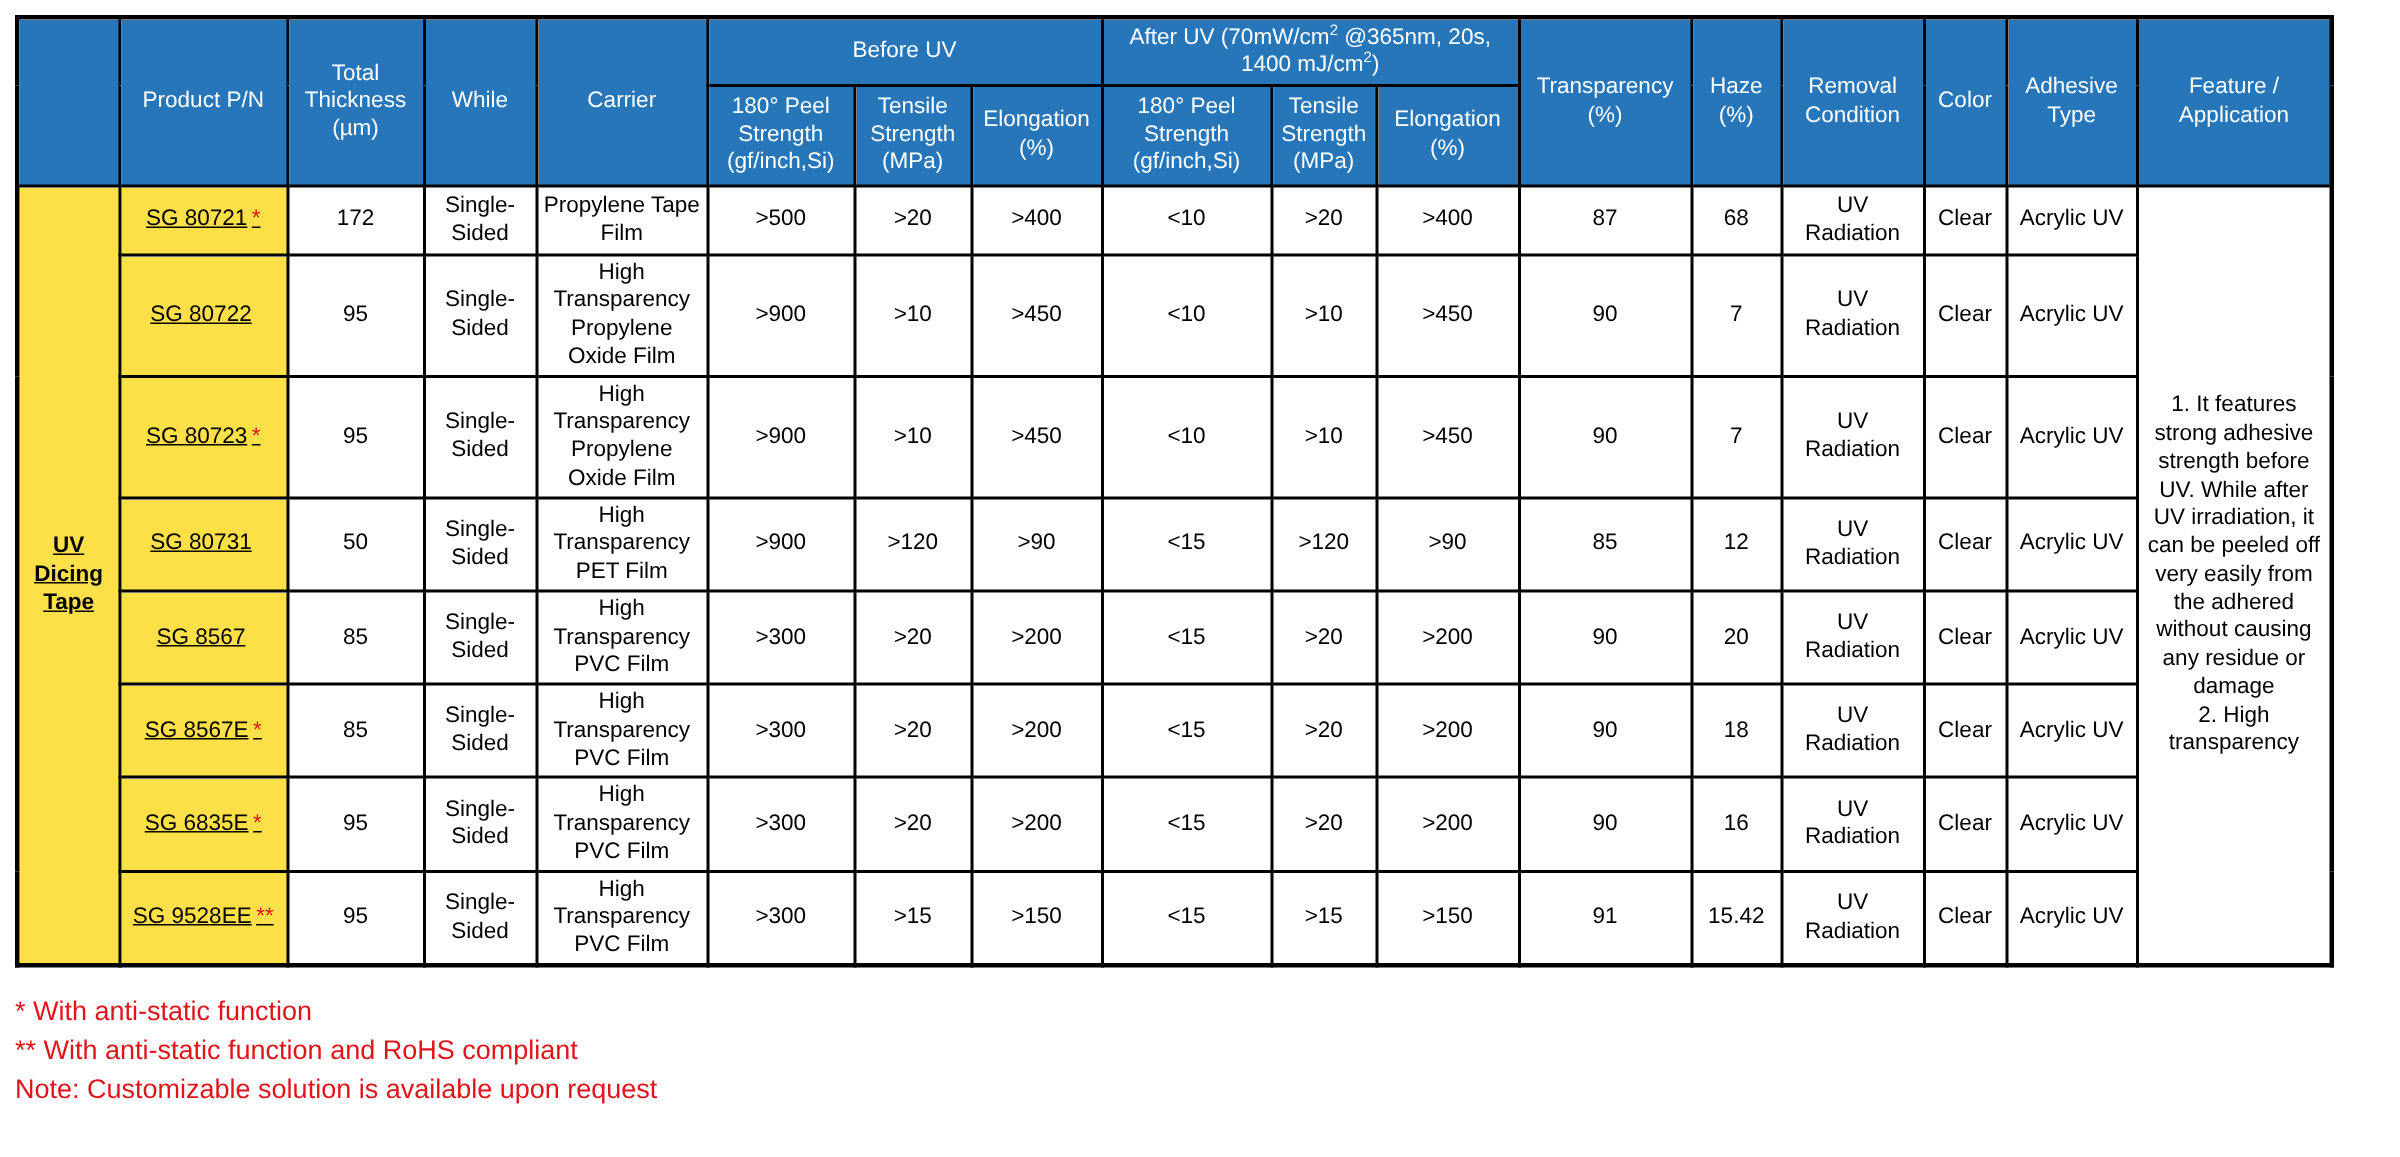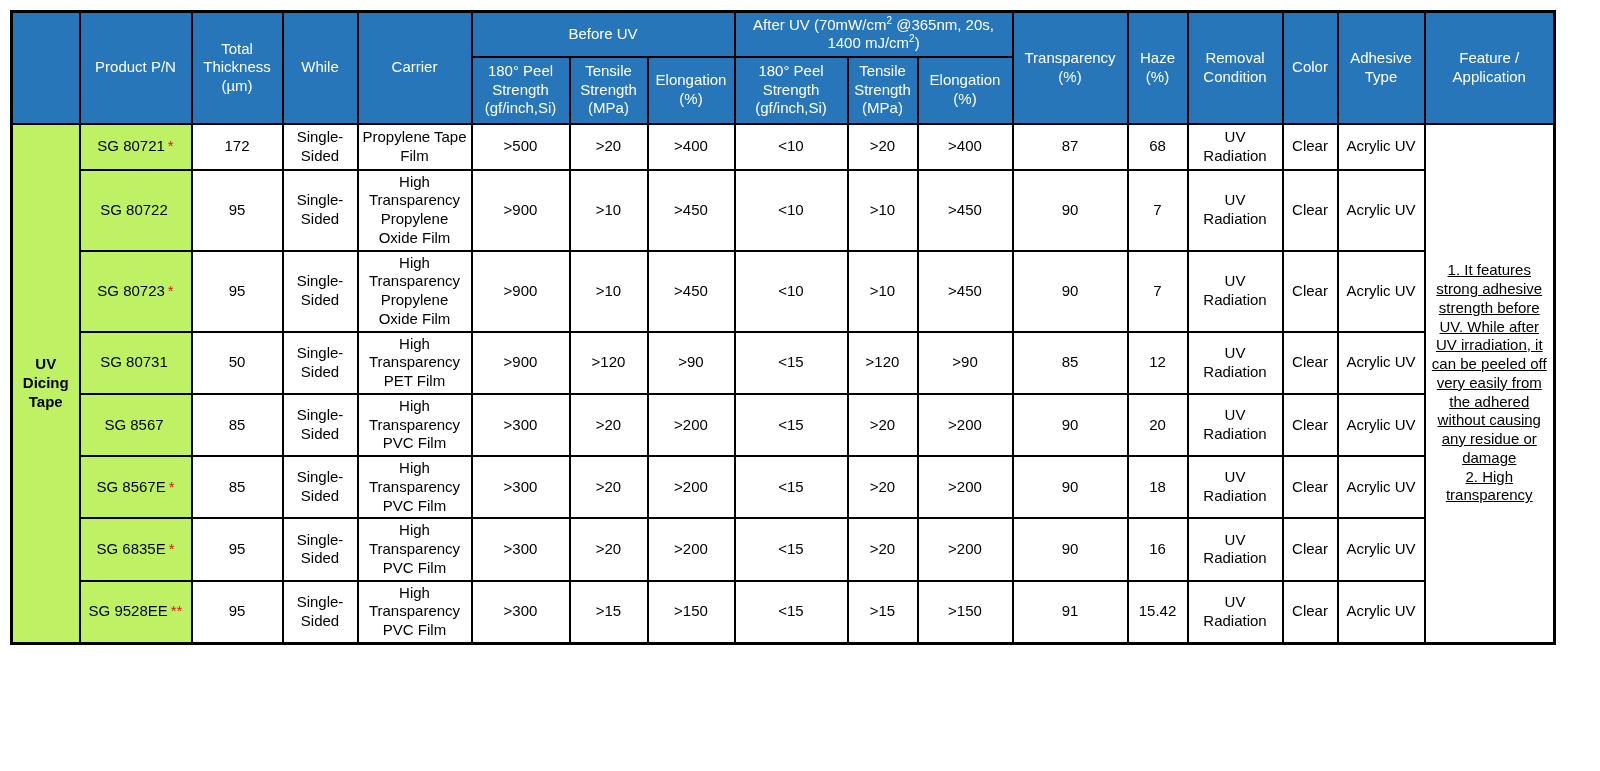--- a/index.html
+++ b/index.html
@@ -31,34 +31,34 @@
     background: #2776b9;
     color: #ffffff;
     font-weight: normal;
     font-size: 15px;
   }
   thead tr.h1 { height: 45px; }
   thead tr.h2 { height: 67px; }
   sup { font-size: 10px; vertical-align: super; line-height: 0; }
 
   td.pn, th.grp {
-    background: #bef264;
+    background: #fde047;
+    text-decoration: underline;
   }
   th.grp {
     font-weight: bold;
     color: #000;
     font-size: 15px;
   }
   td.feature {
     text-align: left;
     vertical-align: middle;
     font-size: 15px;
     line-height: 1.28;
     padding: 4px 5px;
-    text-decoration: underline;
   }
   .mark { color: #e0151c; margin-left: 3px; }
 
   tbody tr.r0 { height: 46px; }
   tbody tr.r1 { height: 80px; }
   tbody tr.r2 { height: 80px; }
   tbody tr.r3 { height: 62px; }
   tbody tr.r4 { height: 60px; }
   tbody tr.r5 { height: 62px; }
   tbody tr.r6 { height: 60px; }
@@ -259,14 +259,17 @@
         <td>91</td>
         <td>15.42</td>
         <td>UV Radiation</td>
         <td>Clear</td>
         <td>Acrylic UV</td>
       </tr>
     </tbody>
   </table>
 
   <div class="notes">
+    <div>* With anti-static function</div>
+    <div>** With anti-static function and RoHS compliant</div>
+    <div>Note: Customizable solution is available upon request</div>
   </div>
 </div>
 
 </body></html>

